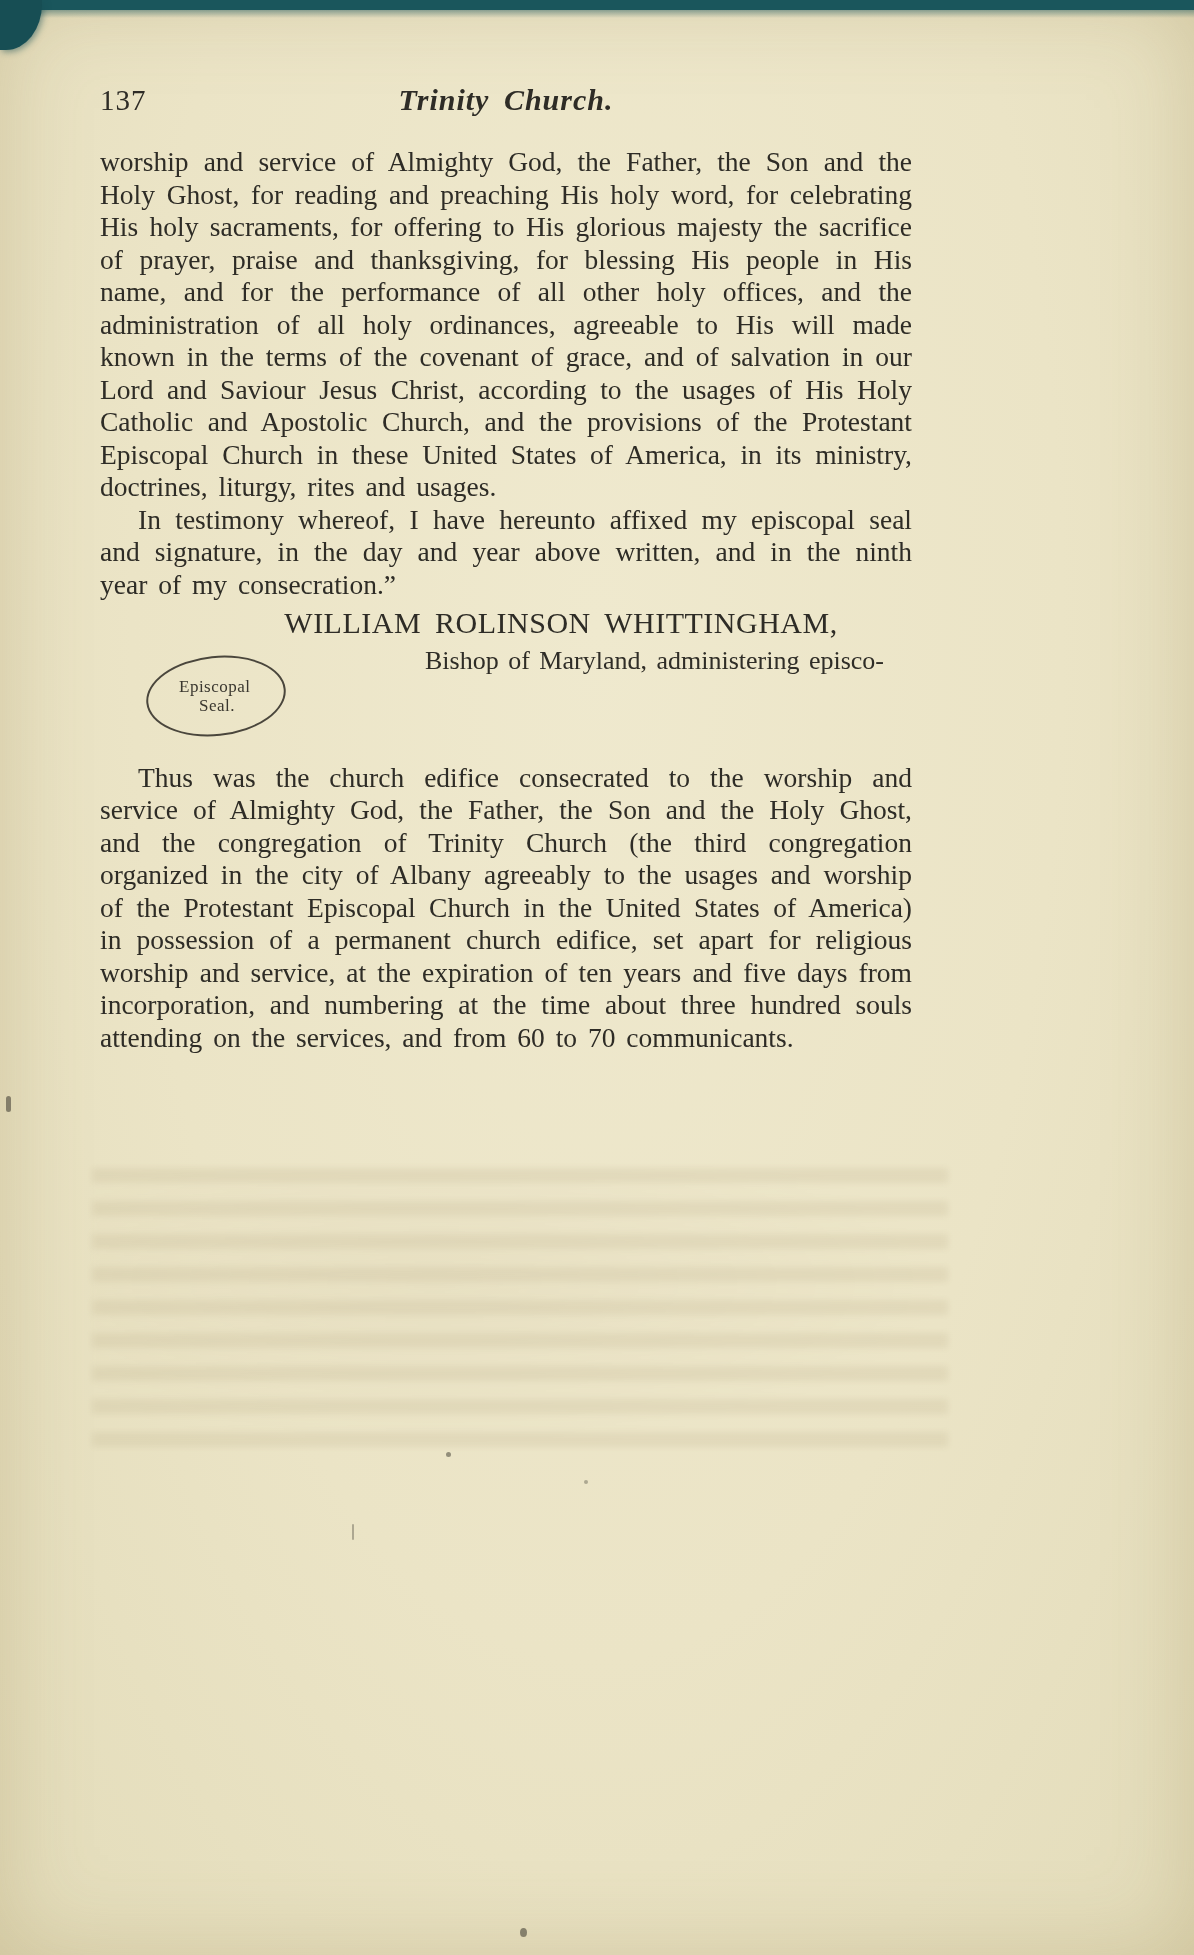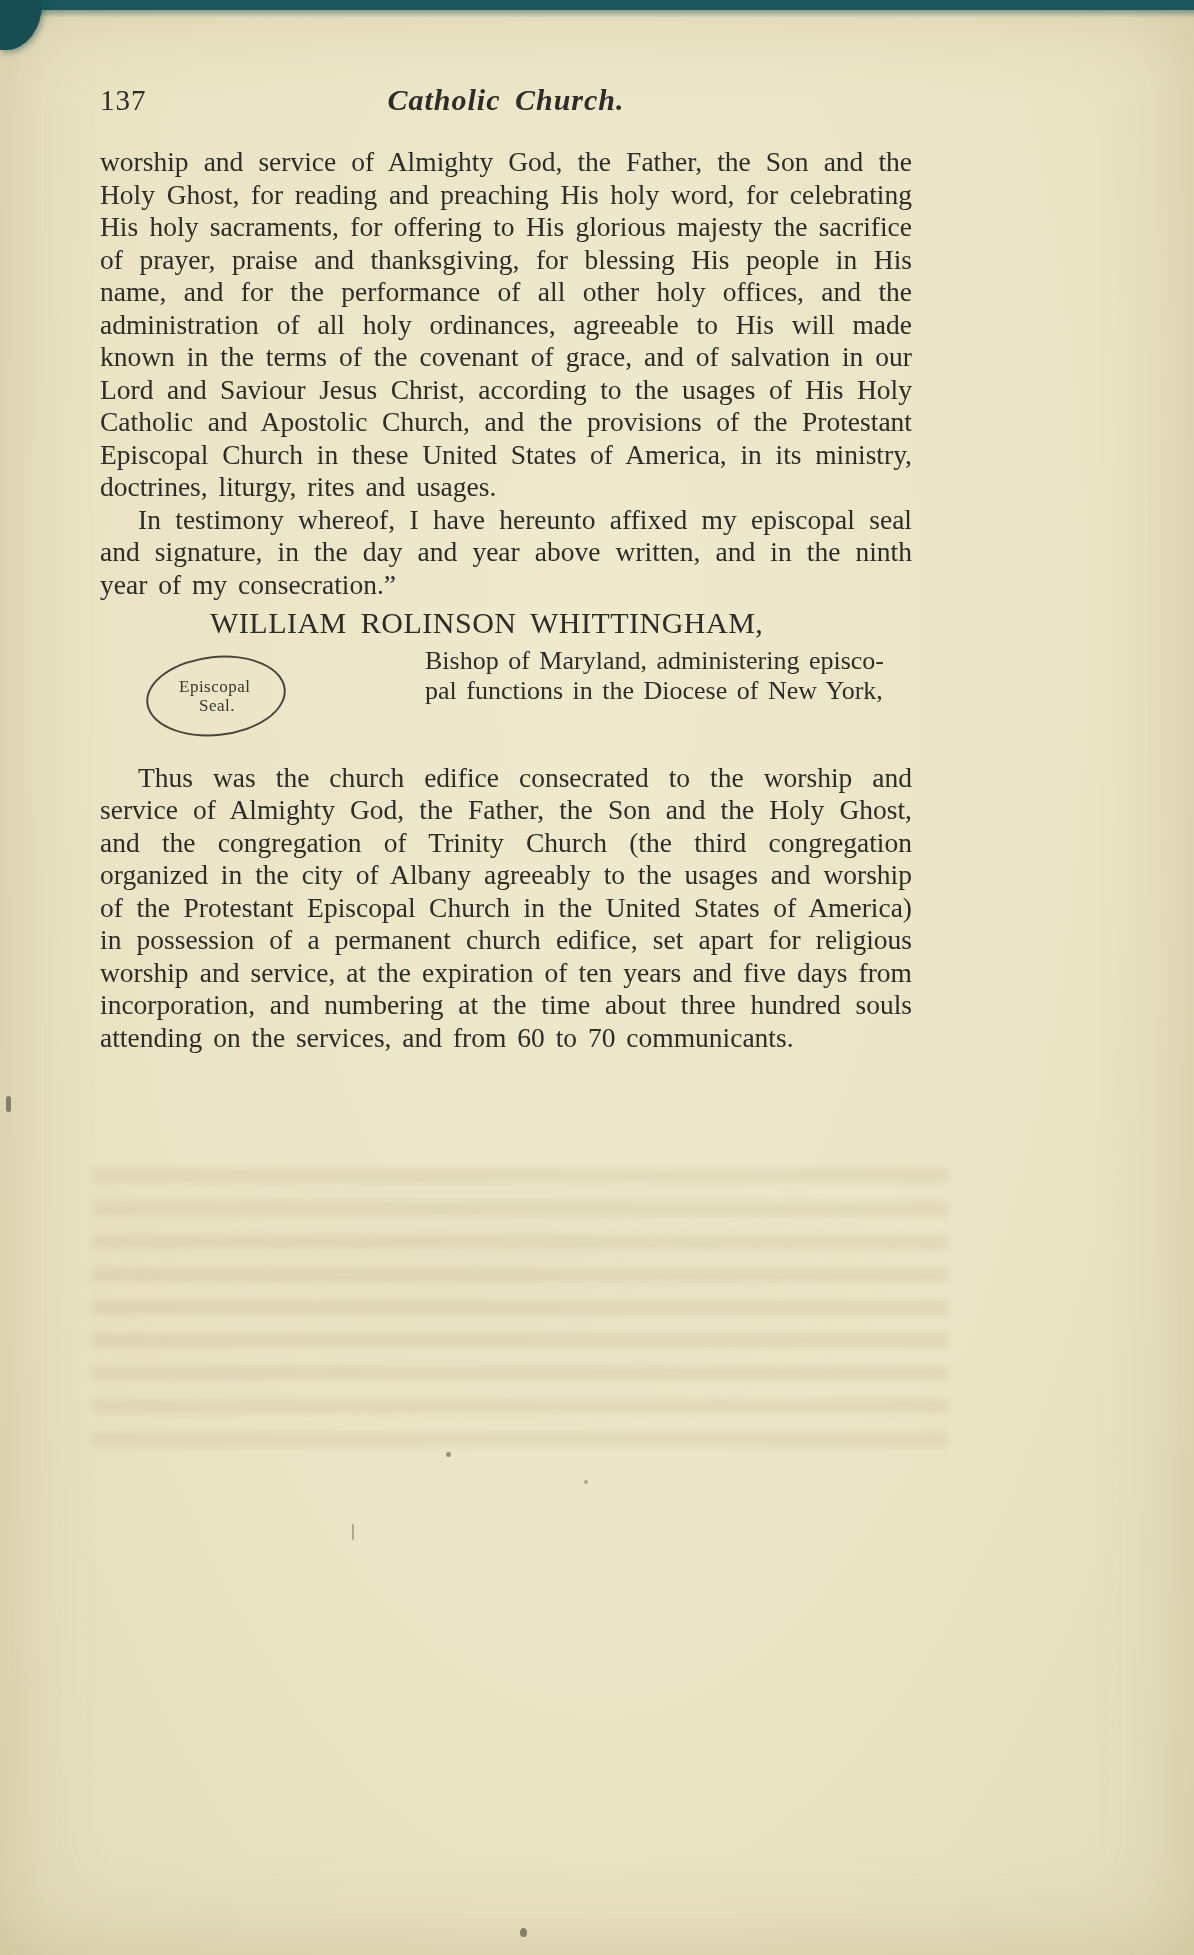--- a/index.html
+++ b/index.html
@@ -23,21 +23,21 @@
   .text{
     position:absolute;left:100px;top:84px;width:812px;
     color:#2e2c26;font-size:27.5px;line-height:32.5px;word-spacing:4px;
   }
   .header{position:relative;text-align:center;margin-bottom:26px;height:36px;}
   .pagenum{position:absolute;left:0;top:0;font-size:29px;letter-spacing:1px;}
   .running{font-style:italic;font-weight:bold;font-size:30px;letter-spacing:1px;word-spacing:6px;}
   p{margin:0;text-align:justify;text-indent:38px;}
   p.noindent{text-indent:0;}
   .signature{
-    margin-top:6px;text-align:left;padding-left:110px;
+    margin-top:6px;text-align:center;padding-left:110px;
     font-size:30px;letter-spacing:0.5px;word-spacing:6px;white-space:nowrap;
   }
   .seal-row{position:relative;height:104px;margin-top:6px;}
   .seal{
     position:absolute;left:46px;top:10px;width:136px;height:76px;
     border:2px solid #4a463c;border-radius:50%;
     transform:rotate(-6deg);
     display:flex;flex-direction:column;align-items:center;justify-content:center;
     color:#3a372f;
   }
@@ -70,37 +70,36 @@
 <div class="page">
 
   <div class="edge-top"></div>
   <div class="edge-top-fade"></div>
   <div class="edge-corner"></div>
 
   <div class="text">
 
     <div class="header">
       <span class="pagenum">137</span>
-      <span class="running">Catholic Church.</span>
+      <span class="running">Trinity Church.</span>
     </div>
 
     <p class="noindent">worship and service of Almighty God, the Father, the Son and the Holy Ghost, for reading and preaching His holy word, for celebrating His holy sacraments, for offering to His glorious majesty the sacrifice of prayer, praise and thanksgiving, for blessing His people in His name, and for the performance of all other holy offices, and the administration of all holy ordinances, agreeable to His will made known in the terms of the covenant of grace, and of salvation in our Lord and Saviour Jesus Christ, according to the usages of His Holy Catholic and Apostolic Church, and the provisions of the Protestant Episcopal Church in these United States of America, in its ministry, doctrines, liturgy, rites and usages.</p>
 
     <p>In testimony whereof, I have hereunto affixed my episcopal seal and signature, in the day and year above written, and in the ninth year of my consecration.”</p>
 
     <div class="signature">WILLIAM ROLINSON WHITTINGHAM,</div>
 
     <div class="seal-row">
       <div class="seal">
         <span>Episcopal</span>
         <span>Seal.</span>
       </div>
       <div class="attribution">
         <div>Bishop of Maryland, administering episco-</div>
-        <div>pal functions in the Diocese of New York,</div>
       </div>
     </div>
 
     <p class="p3">Thus was the church edifice consecrated to the worship and service of Almighty God, the Father, the Son and the Holy Ghost, and the congregation of Trinity Church (the third congregation organized in the city of Albany agreeably to the usages and worship of the Protestant Episcopal Church in the United States of America) in possession of a permanent church edifice, set apart for religious worship and service, at the expiration of ten years and five days from incorporation, and numbering at the time about three hundred souls attending on the services, and from 60 to 70 communicants.</p>
 
   </div>
 
   <div class="ghost"></div>
 
   <div class="speck a"></div>

